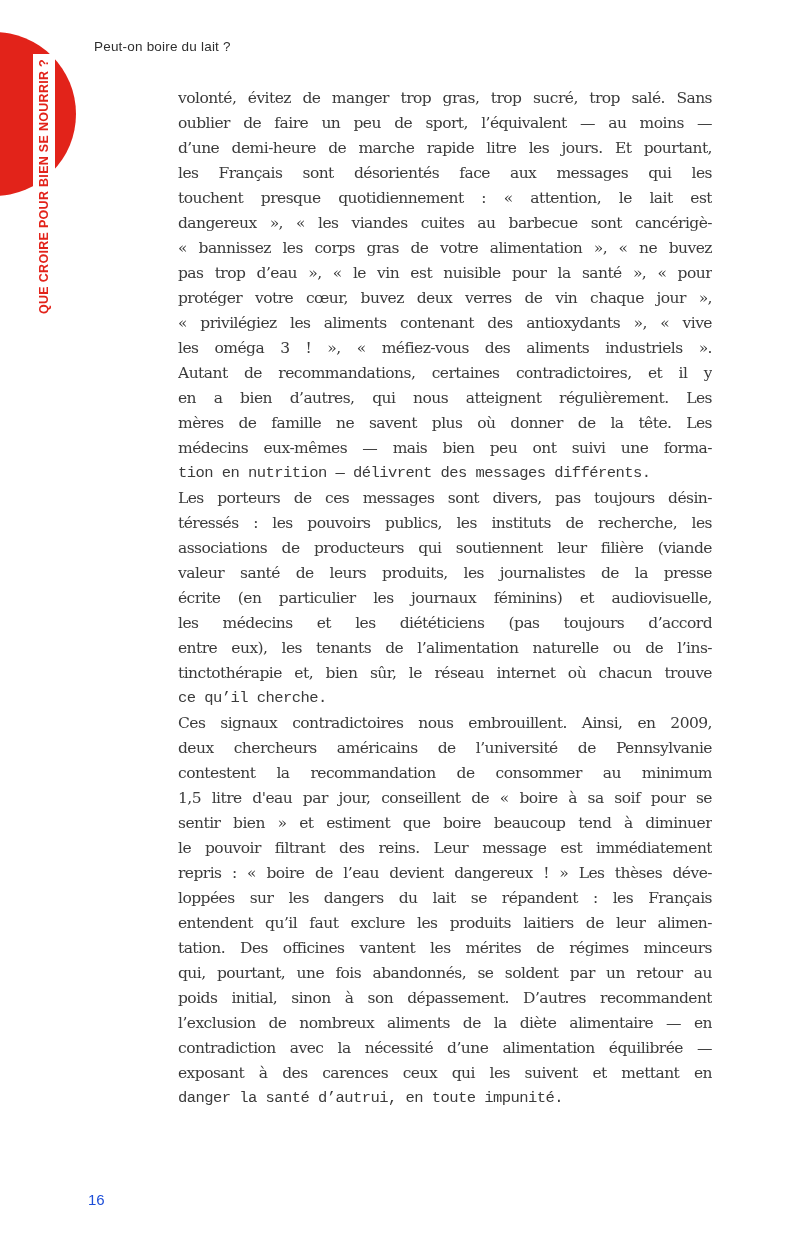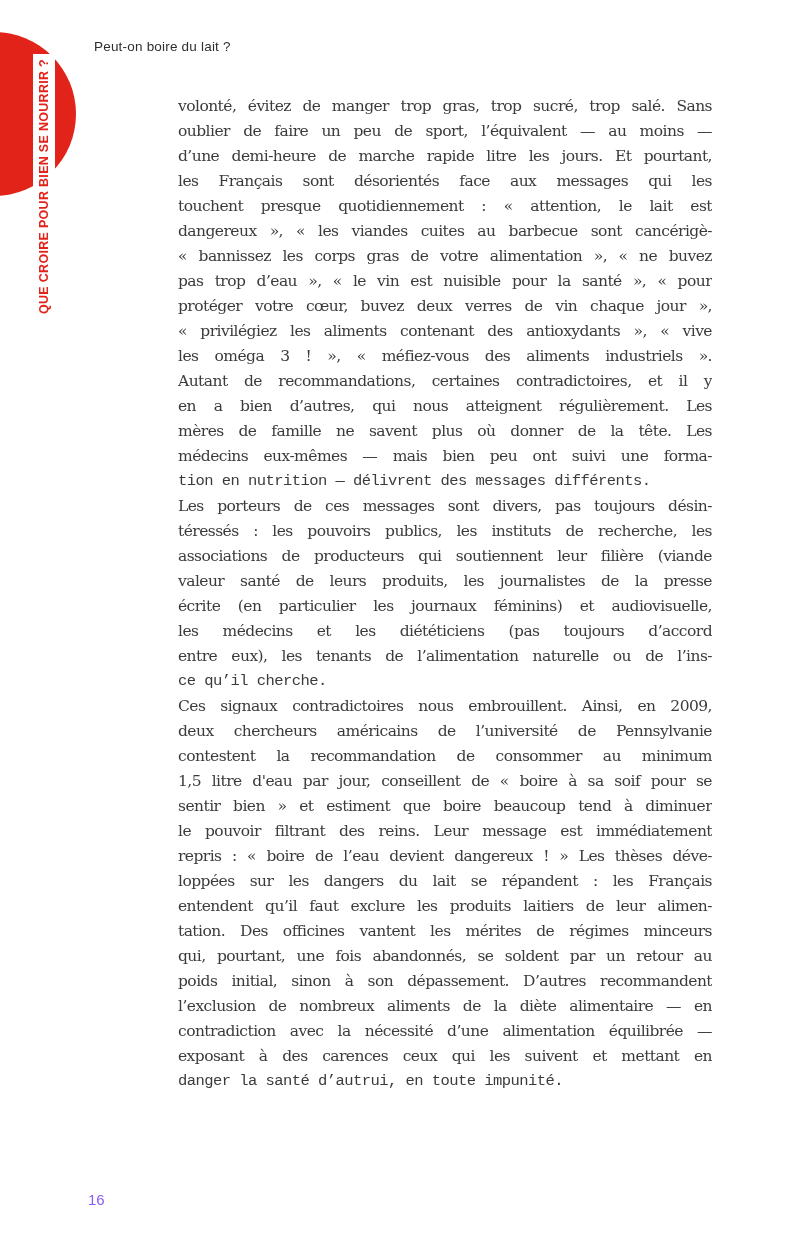--- a/index.html
+++ b/index.html
@@ -49,39 +49,38 @@
   .body-text {
     position: absolute;
     left: 178px;
     top: 86px;
     width: 534px;
     font-family: "DejaVu Serif", serif;
     font-size: 15.5px;
     line-height: 25px;
     letter-spacing: -0.55px;
     color: #3b3b3b;
-    margin-top: 8px;
   }
   .paragraph { margin: 0; }
   .line {
     height: 25px;
     overflow: hidden;
     text-align: justify;
     text-align-last: justify;
   }
   .line.last {
     text-align-last: left;
     font-family: Liberation Mono, monospace;
   }
   .page-number {
     position: absolute;
     left: 88px;
     top: 1191px;
     font-size: 15px;
-    color: #8b5cf6;
+    color: #1d4ed8;
   }
 </style>
 </head>
 <body>
 
 <div class="page">
   <div class="circle-ornament"></div>
   <div class="chapter-label">QUE CROIRE POUR BIEN SE NOURRIR ?</div>
   <div class="running-header">Peut-on boire du lait ?</div>
   <main class="body-text">
@@ -104,20 +103,21 @@
         <div class="line last">tion en nutrition — délivrent des messages différents.</div>
       </div>
       <div class="paragraph">
         <div class="line">Les porteurs de ces messages sont divers, pas toujours désin-</div>
         <div class="line">téressés : les pouvoirs publics, les instituts de recherche, les</div>
         <div class="line">associations de producteurs qui soutiennent leur filière (viande</div>
         <div class="line">valeur santé de leurs produits, les journalistes de la presse</div>
         <div class="line">écrite (en particulier les journaux féminins) et audiovisuelle,</div>
         <div class="line">les médecins et les diététiciens (pas toujours d’accord</div>
         <div class="line">entre eux), les tenants de l’alimentation naturelle ou de l’ins-</div>
+        <div class="line">tinctothérapie et, bien sûr, le réseau internet où chacun trouve</div>
         <div class="line last">ce qu’il cherche.</div>
       </div>
       <div class="paragraph">
         <div class="line">Ces signaux contradictoires nous embrouillent. Ainsi, en 2009,</div>
         <div class="line">deux chercheurs américains de l’université de Pennsylvanie</div>
         <div class="line">contestent la recommandation de consommer au minimum</div>
         <div class="line">1,5 litre d'eau par jour, conseillent de « boire à sa soif pour se</div>
         <div class="line">sentir bien » et estiment que boire beaucoup tend à diminuer</div>
         <div class="line">le pouvoir filtrant des reins. Leur message est immédiatement</div>
         <div class="line">repris : « boire de l’eau devient dangereux ! » Les thèses déve-</div>

